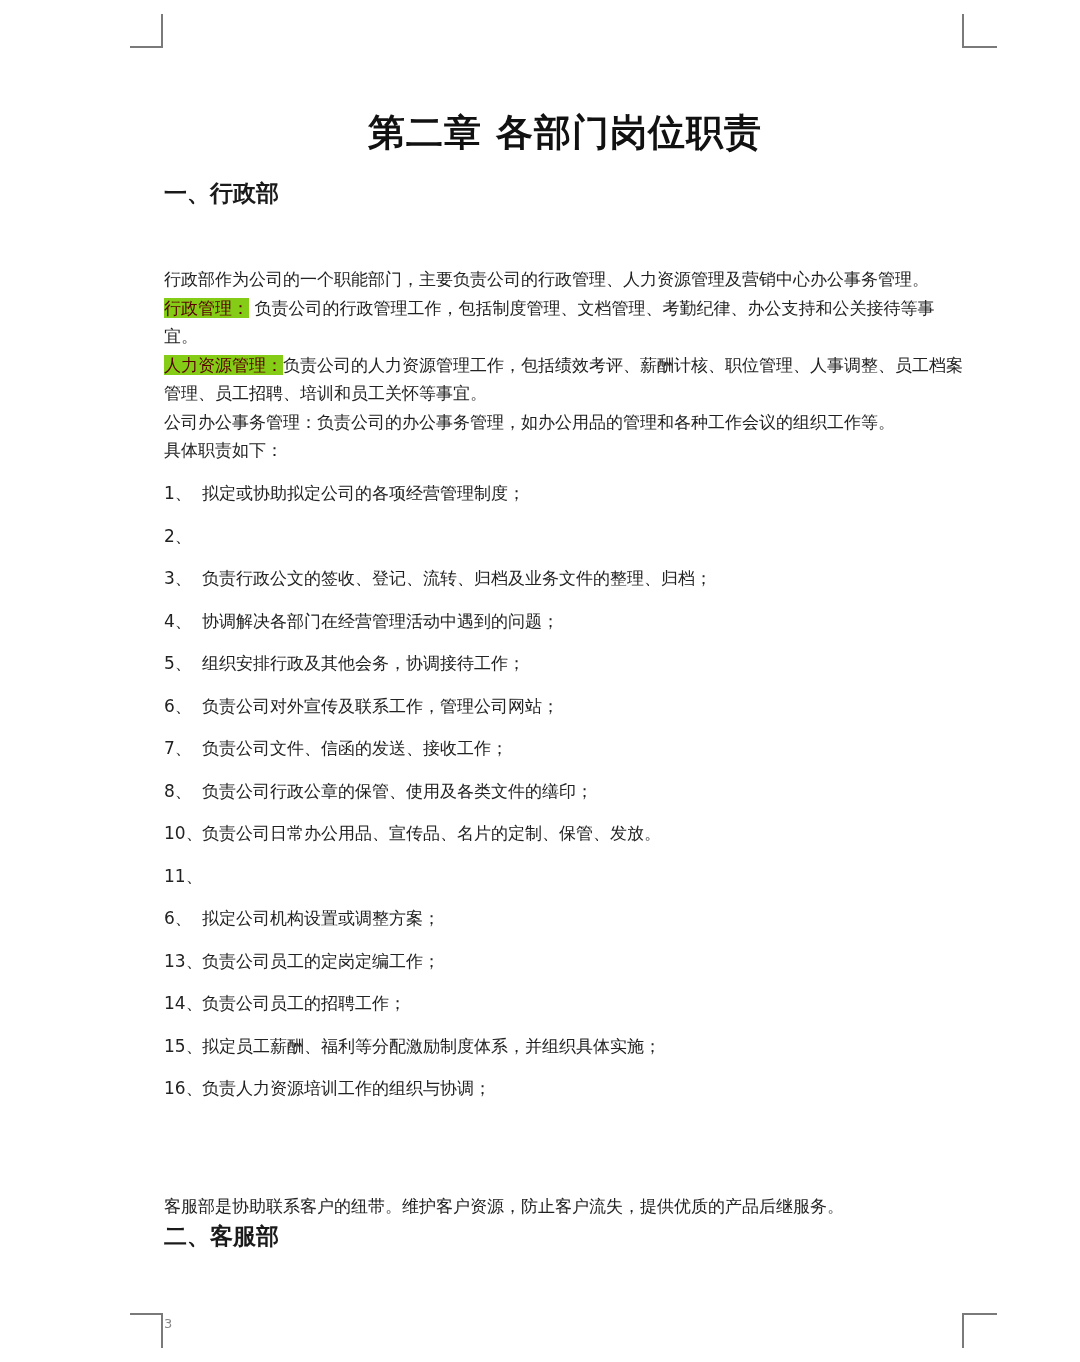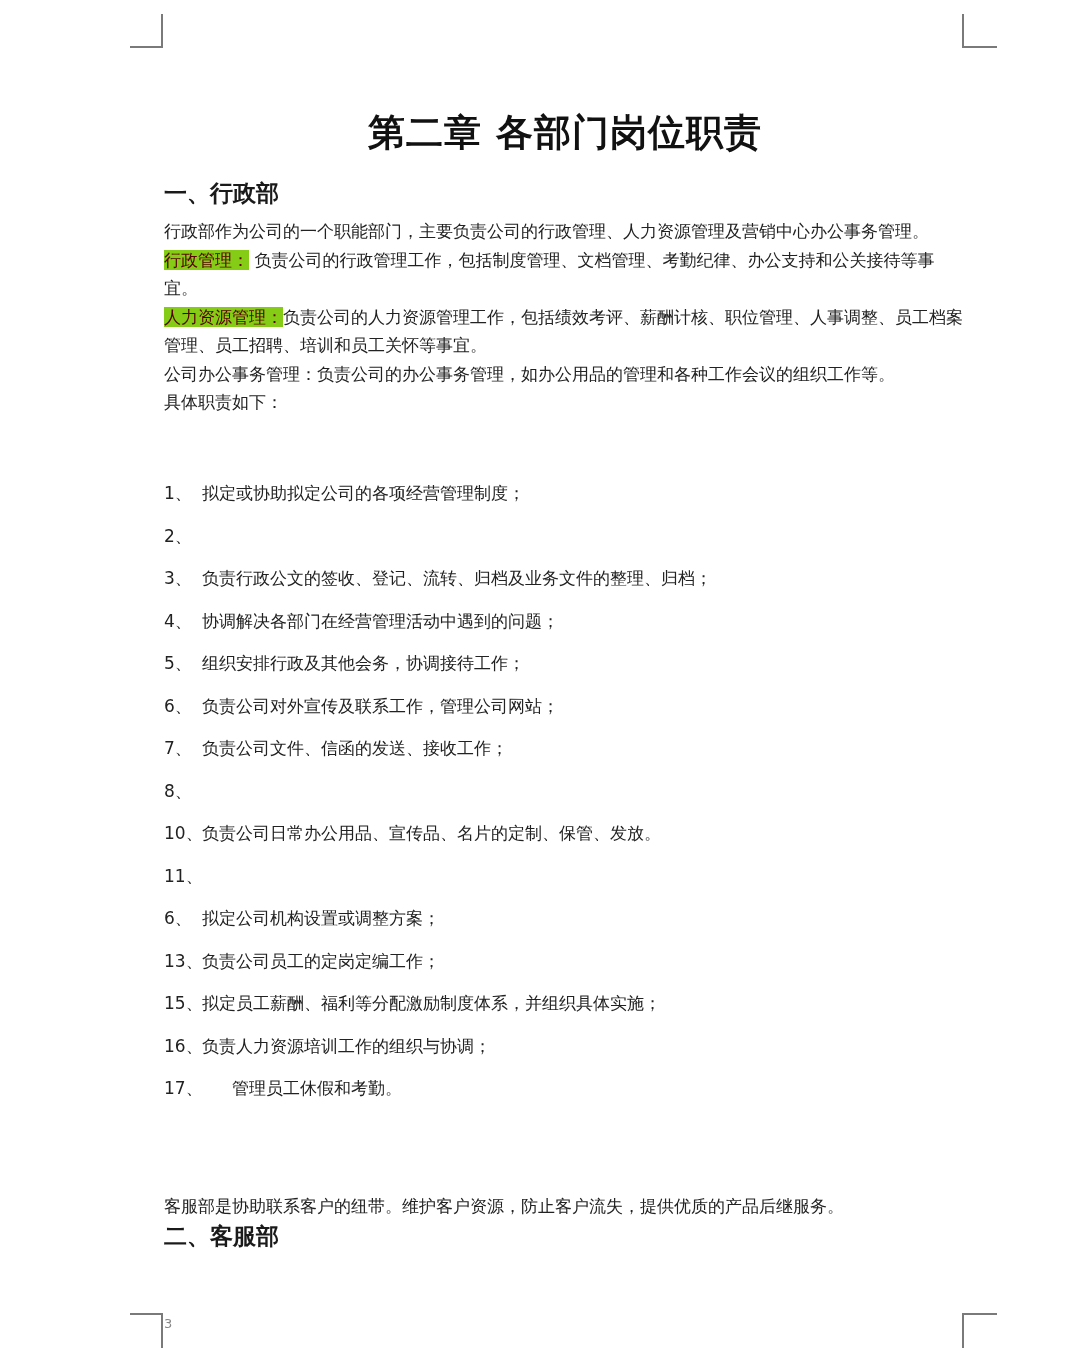--- a/index.html
+++ b/index.html
@@ -7,21 +7,21 @@
     width:1080px; height:1362px; background:#ffffff; position:relative; overflow:hidden;
     font-family: "DejaVu Sans", "Liberation Sans", sans-serif; color:#1a1a1a;
   }
   .corner { position:absolute; background:#7a7a7a; }
   .title {
     position:absolute; left:0; width:1130px; top:108px; text-align:center;
     font-size:37px; font-weight:bold; letter-spacing:1px; color:#111;
   }
   .h2 { position:absolute; left:164px; font-size:23px; font-weight:bold; color:#1a1a1a; }
   .para {
-    position:absolute; left:164px; width:800px; font-size:17px; line-height:28.5px; color:#222;
+    position:absolute; left:164px; width:800px; font-size:17px; line-height:28.5px; color:#222;margin-top:48px;
   }
   .hl { background:#84cc16; color:#5a0000; }
   .list { position:absolute; left:164px; top:478px; width:800px; margin:0; padding:0; list-style:none; }
   .list li { height:42.5px; font-size:17px; line-height:30px; color:#222; display:flex; }
   .list .num { display:inline-block; width:38px; }
   .list .num.extra { width:68px; }
   .para2 { position:absolute; left:164px; top:1192px; font-size:17px; line-height:28px; color:#222; }
   .pagenum { position:absolute; left:164px; top:1316px; font-size:13px; color:#888; }
 </style>
 </head>
@@ -77,46 +77,47 @@
   <li>
       <span class="num">6、</span>
       <span>负责公司对外宣传及联系工作，管理公司网站；</span>
     </li>
   <li>
       <span class="num">7、</span>
       <span>负责公司文件、信函的发送、接收工作；</span>
     </li>
   <li>
       <span class="num">8、</span>
+      <span>负责公司行政公章的保管、使用及各类文件的缮印；</span>
     </li>
   <li>
       <span class="num">10、</span>
       <span>负责公司日常办公用品、宣传品、名片的定制、保管、发放。</span>
     </li>
   <li>
       <span class="num">11、</span>
     </li>
   <li>
       <span class="num">6、</span>
       <span>拟定公司机构设置或调整方案；</span>
     </li>
   <li>
       <span class="num">13、</span>
       <span>负责公司员工的定岗定编工作；</span>
     </li>
   <li>
+      <span class="num">14、</span>
+      <span>负责公司员工的招聘工作；</span>
+    </li>
+  <li>
       <span class="num">15、</span>
       <span>拟定员工薪酬、福利等分配激励制度体系，并组织具体实施；</span>
     </li>
   <li>
       <span class="num">16、</span>
       <span>负责人力资源培训工作的组织与协调；</span>
-    </li>
-  <li>
-      <span class="num extra">17、</span>
-      <span>管理员工休假和考勤。</span>
     </li>
 </ul>
 
 <div class="h2" style="top:1221px;text-align:center;">二、客服部</div>
 <div class="para2">客服部是协助联系客户的纽带。维护客户资源，防止客户流失，提供优质的产品后继服务。</div>
 
 <div class="pagenum">3</div>
 
 </body></html>

